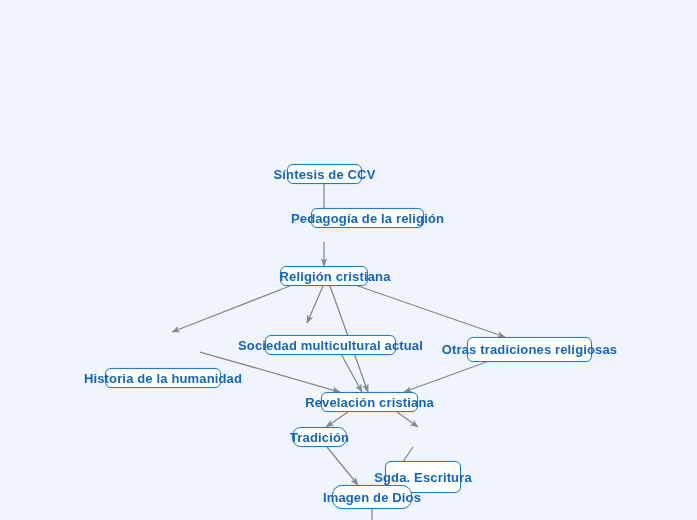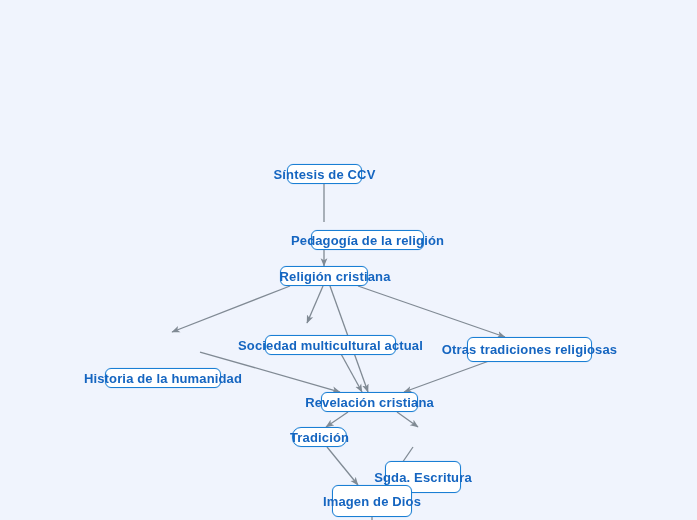--- a/index.html
+++ b/index.html
@@ -67,23 +67,23 @@
         <line x1="500" y1="357" x2="404" y2="392" stroke="#808a94" stroke-width="1.3" marker-end="url(#arrowhead)"></line>
         <line x1="348" y1="412" x2="326" y2="427" stroke="#808a94" stroke-width="1.3" marker-end="url(#arrowhead)"></line>
         <line x1="397" y1="412" x2="418" y2="427" stroke="#808a94" stroke-width="1.3" marker-end="url(#arrowhead)"></line>
         <line x1="327" y1="447" x2="358" y2="485" stroke="#808a94" stroke-width="1.3" marker-end="url(#arrowhead)"></line>
         <line x1="413" y1="447" x2="387" y2="485" stroke="#808a94" stroke-width="1.3" marker-end="url(#arrowhead)"></line>
         <line x1="372" y1="505" x2="372" y2="520" stroke="#808a94" stroke-width="1.3"></line>
       </g>
   </svg>
   <div id="nodes-group">
       <div class="node" style="left: 287px; top: 164px; width: 75px; height: 20px;">Síntesis de CCV</div>
-      <div class="node" style="left: 311px; top: 230px; width: 113px; height: 20px;">Pedagogía de la religión</div>
+      <div class="node" style="left: 311px; top: 208px; width: 113px; height: 20px;">Pedagogía de la religión</div>
       <div class="node" style="left: 280px; top: 266px; width: 88px; height: 20px; padding-left: 22px;">Religión cristiana</div>
       <div class="node" style="left: 105px; top: 332px; width: 116px; height: 20px; margin-top: 36px;">Historia de la humanidad</div>
       <div class="node" style="left: 265px; top: 323px; width: 131px; height: 20px; margin-top: 12px;">Sociedad multicultural actual</div>
       <div class="node" style="left: 467px; top: 337px; width: 125px; height: 25px;">Otras tradiciones religiosas</div>
       <div class="node" style="left: 321px; top: 392px; width: 97px; height: 20px; border-radius: 6px;">Revelación cristiana</div>
       <div class="node" style="left: 292px; top: 427px; width: 55px; height: 20px; border-radius: 9px;">Tradición</div>
       <div class="node" style="left: 385px; top: 427px; width: 76px; height: 32px; margin-top: 34px;">Sgda. Escritura</div>
-      <div class="node" style="left: 332px; top: 485px; width: 80px; height: 32px;">Imagen de Dios</div>
+      <div class="node" style="left: 332px; top: 485px; width: 80px; height: 24px; border-radius: 10px;">Imagen de Dios</div>
     </div>
 </div>
 
 </body></html>

